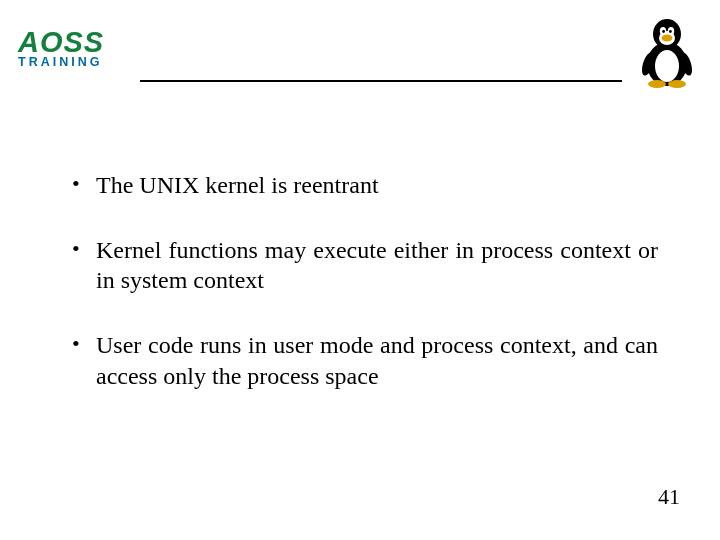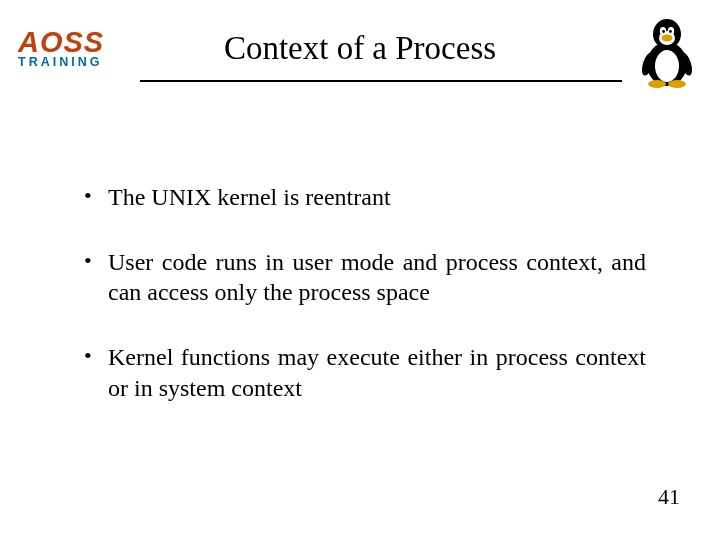--- a/index.html
+++ b/index.html
@@ -1,39 +1,38 @@
 <!DOCTYPE html>
 <html><head>
 <meta charset="utf-8">
 <style>
   html,body{margin:0;padding:0}
   body{width:720px;height:540px;background:#fff;font-family:Georgia,'Times New Roman',serif;position:relative;color:#000}
   .header{position:absolute;top:18px;left:0;right:0;height:70px}
   .logo{position:absolute;left:18px;top:10px;font-family:Arial,Helvetica,sans-serif;line-height:1}
-  .logo-main{font-size:29px;font-weight:900;letter-spacing:1px;color:#c2410c;font-style:italic}
+  .logo-main{font-size:29px;font-weight:900;letter-spacing:1px;color:#15803d;font-style:italic}
   .logo-sub{font-size:12.5px;font-weight:900;letter-spacing:3px;color:#0369a1;margin-top:-1px}
   .title{position:absolute;left:0;right:0;top:12px;text-align:center;font-size:33px;font-weight:400}
   .rule{position:absolute;top:62px;left:140px;right:98px;height:0;border-top:2.5px solid #000}
   .mascot{position:absolute;right:22px;top:-2px;width:62px;height:72px}
   .content{position:absolute;top:170px;left:70px;right:62px}
-  ul.bullets{list-style:none;margin:12px;padding:0}
+  ul.bullets{list-style:none;margin:0;padding:0}
   ul.bullets>li{font-size:24px;line-height:1.28;margin-bottom:34px;padding-left:26px;position:relative;text-align:justify}
   ul.bullets>li::before{content:"•";position:absolute;left:2px;top:0;font-size:22px}
   .pagenum{position:absolute;right:40px;bottom:30px;font-size:22px}
   
 </style>
 </head>
 <body>
 
 <div class="header">
   <div class="logo">
     <div class="logo-main">AOSS</div>
     <div class="logo-sub">TRAINING</div>
   </div>
-  <div class="title">Context of a Process</div>
   <div class="rule"></div>
   <div class="mascot">
     <svg viewBox="0 0 62 72" width="62" height="72">
 
       <ellipse cx="31" cy="48" rx="20" ry="22" fill="#000"></ellipse>
 
       <ellipse cx="31" cy="18" rx="14" ry="15" fill="#000"></ellipse>
 
       <ellipse cx="31" cy="50" rx="12" ry="16" fill="#fff"></ellipse>
 
@@ -51,18 +50,18 @@
 
       <ellipse cx="12" cy="48" rx="5" ry="12" fill="#000" transform="rotate(18 12 48)"></ellipse>
       <ellipse cx="50" cy="48" rx="5" ry="12" fill="#000" transform="rotate(-18 50 48)"></ellipse>
     </svg>
   </div>
 </div>
 
 <div class="content">
   <ul class="bullets">
     <li>The UNIX kernel is reentrant</li>
+    <li>Kernel functions may execute either in process context or in system context</li>
     <li>User code runs in user mode and process context, and can access only the process space</li>
-    <li>Kernel functions may execute either in process context or in system context</li>
   </ul>
 </div>
 
 <div class="pagenum">41</div>
 
 </body></html>

